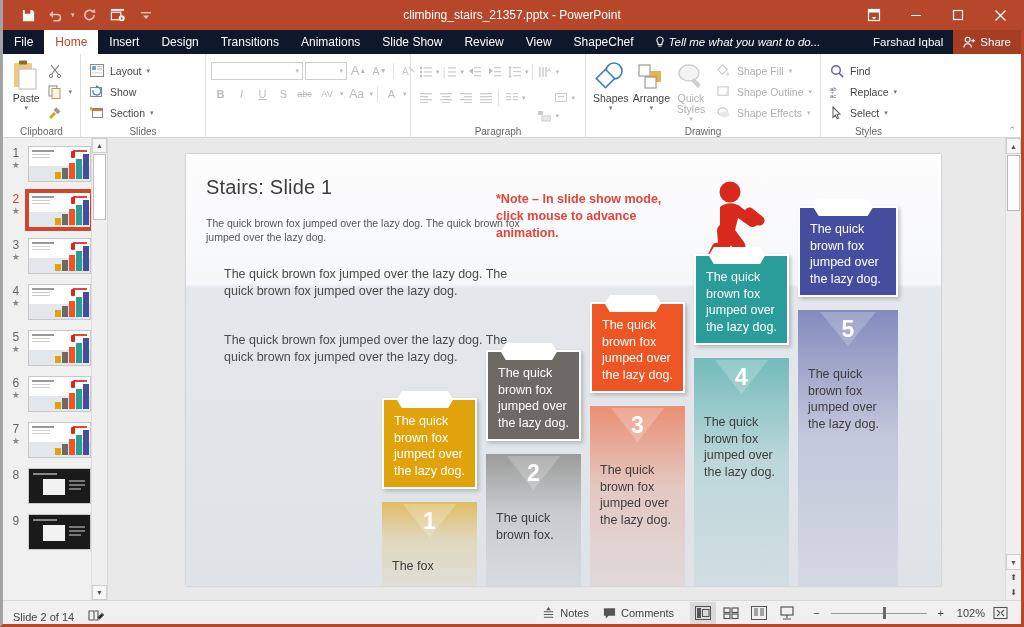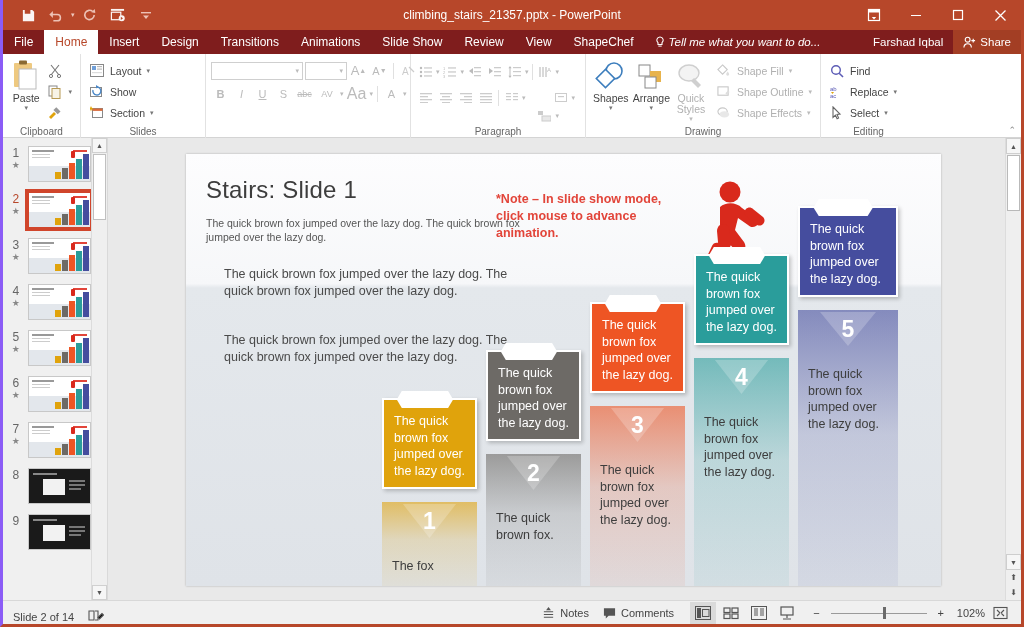--- a/index.html
+++ b/index.html
@@ -2,38 +2,38 @@
 <html><head>
 <meta charset="utf-8">
 <style>
   * { box-sizing: border-box; margin: 0; padding: 0; }
   html, body {
     width: 1024px; height: 627px; overflow: hidden;
     font-family: "Liberation Sans", sans-serif;
     background: #f0f0f0;
   }
   #app { position: relative; width: 1024px; height: 627px;
-         border-left: 3px solid #8b5cf6; border-right: 3px solid #b7472a;
+         border-left: 3px solid #a3a3a3; border-right: 3px solid #b7472a;
          border-bottom: 3px solid #b7472a; background:#fff; }
 
   
   .titlebar { height: 30px; background: #b7472a; display:flex; align-items:center;
               position:relative; color:#fff; }
   .qat { display:flex; align-items:center; gap:2px; padding-left: 12px; }
   .qat-btn { width: 26px; height: 24px; display:flex; align-items:center; justify-content:center;
              color:#fff; opacity:.95; cursor:pointer; }
   .qat-btn svg { display:block; }
   .title-text { position:absolute; left:0; right:0; text-align:center; font-size:12px;
                 color:#fff; pointer-events:none; }
   .win-ctrls { position:absolute; right:0; top:0; height:30px; display:flex; }
   .win-btn { width:42px; height:30px; display:flex; align-items:center; justify-content:center;
              color:#fff; cursor:pointer; }
 
   
-  .tabbar { height: 24px; background: #7f1d1d; display:flex; align-items:stretch;
+  .tabbar { height: 24px; background: #0f172a; display:flex; align-items:stretch;
             position:relative; }
   .tab { padding: 0 11px; font-size: 12px; color:#fff; display:flex; align-items:center;
          cursor:pointer; }
   .tab.active { background:#fff; color:#b7472a; }
   .tellme { display:flex; align-items:center; gap:4px; font-size:11.5px; color:#fff;
             padding-left: 10px; font-style:italic; cursor:pointer;}
   .tab-right { position:absolute; right:0; top:0; height:24px; display:flex; align-items:stretch; }
   .user-name { font-size:11.5px; color:#fff; display:flex; align-items:center; padding:0 10px; cursor:pointer;}
   .share-btn { font-size:11.5px; color:#fff; display:flex; align-items:center; gap:4px;
                padding:0 10px; background:#a33e24; cursor:pointer;}
@@ -88,21 +88,21 @@
                font-size:7px; color:#555; background:#f6f6f6; border:1px solid #d0d0d0; cursor:pointer;}
   .tsb-thumb { position:absolute; left:1px; right:1px; top:16px; height:66px;
                background:#fff; border:1px solid #c0c0c0; cursor:pointer;}
   .tsb-bot { position:absolute; bottom:0; left:0; right:0; }
 
   
   .canvaspane { flex:1; background:#e9e9e9; position:relative; overflow:hidden; }
   .slide { position:absolute; left:78px; top:16px; width:755px; height:432px;
            background:linear-gradient(180deg,#fdfdfe 0%,#f6f7f9 30%,#e4e8ec 31%,#dfe3e8 100%);
            box-shadow:0 0 2px rgba(0,0,0,.25); overflow:hidden; }
-  .sl-title { position:absolute; left:20px; top:22px; font-size:24px; color:#3d3d3d;
+  .sl-title { position:absolute; left:20px; top:22px; font-size:20px; color:#3d3d3d;
               font-weight:400; letter-spacing:.2px; }
   .sl-sub { position:absolute; left:20px; top:62px; width:330px; font-size:10.5px;
             color:#555; line-height:14px; }
   .sl-para { position:absolute; left:38px; width:305px; font-size:12.5px; color:#4a4a4a;
              line-height:17px; }
   .sl-note { position:absolute; left:310px; top:37px; width:175px; font-size:12.5px;
              color:#e2453a; font-weight:bold; line-height:17px; }
 
   
   .runner { position:absolute; left:498px; top:27px; }
@@ -359,21 +359,21 @@
           </div>
         </div>
         <div class="fontrow">
           <div class="tbtn" style="font-weight:bold">B</div>
           <div class="tbtn" style="font-style:italic">I</div>
           <div class="tbtn" style="text-decoration:underline">U</div>
           <div class="tbtn">S</div>
           <div class="tbtn" style="font-size:9px;text-decoration:line-through">abc</div>
           <div class="tbtn" style="font-size:9px;width:22px">AV</div>
           <span class="caret dim">▾</span>
-          <div class="tbtn" style="font-size:16px;width:22px">Aa</div>
+          <div class="tbtn" style="font-size:12px;width:22px">Aa</div>
           <span class="caret dim">▾</span>
           <div class="sep"></div>
           <div class="tbtn">A</div>
           <span class="caret dim">▾</span>
         </div>
       </div>
     </div>
 
     <div class="rgroup" style="width:175px">
       <div class="rgroup-body" style="flex-direction:column; padding-top:5px; gap:7px">
@@ -598,21 +598,21 @@
             <span class="iconbox">
               <svg width="12" height="14" viewBox="0 0 12 14">
                   <path fill="none" stroke="#666" stroke-width="1.1" d="M2 1l7 7-3 .4 1.6 3.6-1.5.7L4.4 9.2 2 11.4z"></path>
                 </svg>
             </span>
             <span>Select</span>
             <span class="caret">▾</span>
           </div>
         </div>
       </div>
-      <div class="rgroup-label">Editing</div>
+      <div class="rgroup-label">Styles</div>
     </div>
 
     <div class="collapse-ribbon">⌃</div>
   </div>
 
   <div class="workspace">
 
     <div class="thumbpane">
       <div class="thumb-scroll" id="thumbs">
           <div class="thumb-row">

